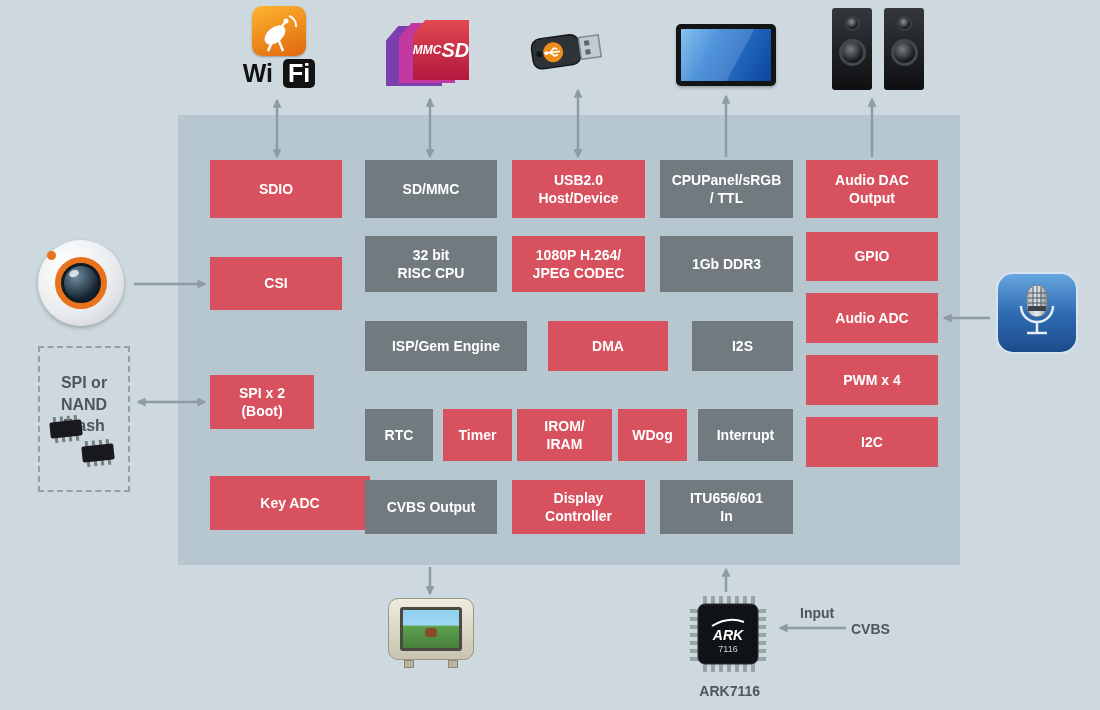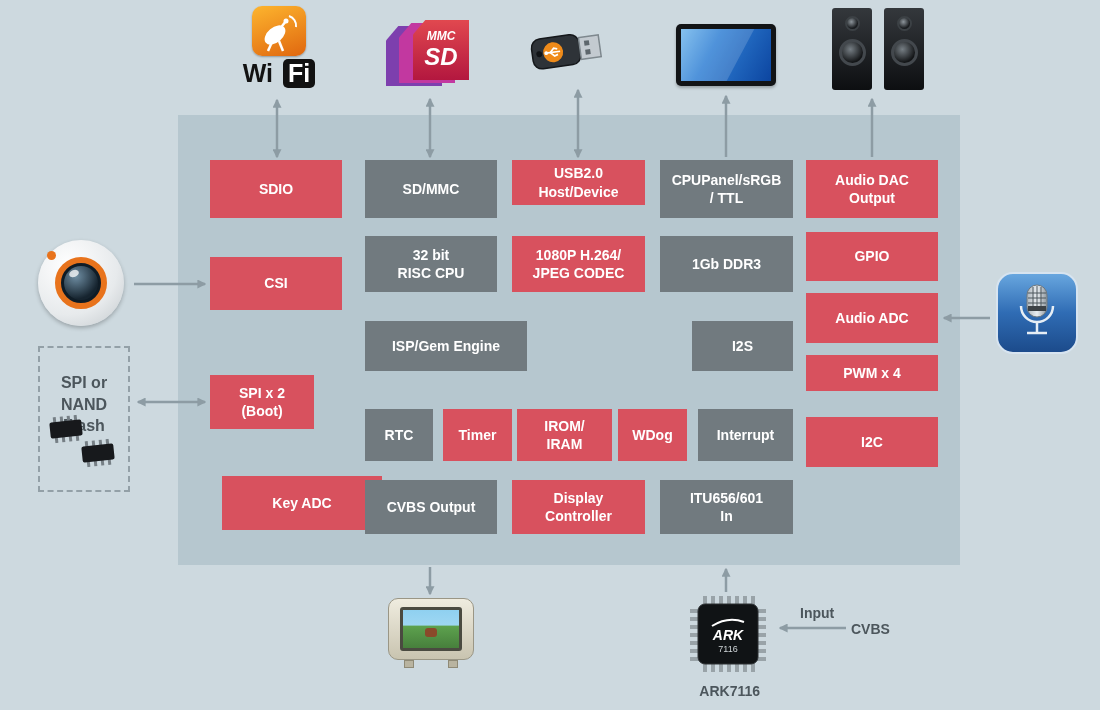--- a/index.html
+++ b/index.html
@@ -20,24 +20,24 @@
   .wifi-dish{width:54px;height:50px;margin:0 auto;border-radius:10px;
              background:linear-gradient(160deg,#fdb52e,#e0670f);box-shadow:0 1px 2px rgba(0,0,0,.3)}
   .wifi-logo{display:flex;justify-content:center;align-items:center;margin-top:3px;
              font-size:25px;font-weight:bold;color:#121212}
   .wifi-fi{background:#121212;color:#fff;border-radius:5px;padding:0 5px;margin-left:10px;line-height:1.15}
 
   
   .card{position:absolute;width:56px;height:60px;clip-path:polygon(22% 0,100% 0,100% 100%,0 100%,0 24%)}
   .c1{left:0;top:6px;background:#7d3fae}
   .c2{left:13px;top:3px;background:#c238a0}
-  .c3{left:27px;top:0;background:linear-gradient(180deg,#e1484f,#b3173f);display:flex;flex-direction:column;
+  .c3{left:27px;top:0;background:linear-gradient(180deg,#e1484f,#b3173f);display:flex;
       align-items:center;justify-content:center;color:#fff;font-weight:bold;font-style:italic}
   .mmc-t{font-size:12px}
-  .sd-t{font-size:24px}
+  .sd-t{font-size:20px}
 
   
   .tv-frame{width:100px;height:62px;background:#121416;border-radius:5px;padding:5px;box-shadow:0 2px 3px rgba(0,0,0,.25)}
   .tv-screen{width:100%;height:100%;background:linear-gradient(118deg,#6fb6ec 0%,#2f7fd4 35%,#0c45a0 100%);
              position:relative;overflow:hidden}
   .tv-screen::after{content:"";position:absolute;left:-30%;top:-60%;width:90%;height:220%;
              background:rgba(255,255,255,.16);transform:rotate(28deg)}
 
   
   .spk{width:40px;height:82px;background:linear-gradient(180deg,#34383c,#0d0f11);border-radius:3px;
@@ -76,48 +76,49 @@
 <body>
 
 <div id="canvas">
 
   <div id="panel"></div>
 
   <div class="block red" style="left:210px;top:160px;width:132px;height:58px">SDIO</div>
   <div class="block red" style="left:210px;top:257px;width:132px;height:53px">CSI</div>
   <div class="block red" style="left:210px;top:375px;width:104px;height:54px">SPI x 2
 (Boot)</div>
-  <div class="block red" style="left:222px;top:476px;width:160px;height:54px">Key ADC</div>
+  <div class="block red" style="left:210px;top:476px;width:160px;height:54px">Key ADC</div>
 
   <div class="block gray" style="left:365px;top:160px;width:132px;height:58px">SD/MMC</div>
-  <div class="block red" style="left:512px;top:160px;width:133px;height:45px">USB2.0
+  <div class="block red" style="left:512px;top:160px;width:133px;height:58px">USB2.0
 Host/Device</div>
   <div class="block gray" style="left:660px;top:160px;width:133px;height:58px">CPUPanel/sRGB
 / TTL</div>
   <div class="block red" style="left:806px;top:160px;width:132px;height:58px">Audio DAC
 Output</div>
 
   <div class="block gray" style="left:365px;top:236px;width:132px;height:56px">32 bit
 RISC CPU</div>
   <div class="block red" style="left:512px;top:236px;width:133px;height:56px">1080P H.264/
 JPEG CODEC</div>
   <div class="block gray" style="left:660px;top:236px;width:133px;height:56px">1Gb DDR3</div>
   <div class="block red" style="left:806px;top:232px;width:132px;height:49px">GPIO</div>
 
   <div class="block gray" style="left:365px;top:321px;width:162px;height:50px">ISP/Gem Engine</div>
+  <div class="block red" style="left:548px;top:321px;width:120px;height:50px">DMA</div>
   <div class="block gray" style="left:692px;top:321px;width:101px;height:50px">I2S</div>
   <div class="block red" style="left:806px;top:293px;width:132px;height:50px">Audio ADC</div>
 
   <div class="block gray" style="left:365px;top:409px;width:68px;height:52px">RTC</div>
   <div class="block red" style="left:443px;top:409px;width:69px;height:52px">Timer</div>
   <div class="block red" style="left:517px;top:409px;width:95px;height:52px">IROM/
 IRAM</div>
   <div class="block red" style="left:618px;top:409px;width:69px;height:52px">WDog</div>
   <div class="block gray" style="left:698px;top:409px;width:95px;height:52px">Interrupt</div>
-  <div class="block red" style="left:806px;top:355px;width:132px;height:36px">PWM x 4</div>
+  <div class="block red" style="left:806px;top:355px;width:132px;height:50px">PWM x 4</div>
   <div class="block red" style="left:806px;top:417px;width:132px;height:50px">I2C</div>
 
   <div class="block gray" style="left:365px;top:480px;width:132px;height:54px">CVBS Output</div>
   <div class="block red" style="left:512px;top:480px;width:133px;height:54px">Display
 Controller</div>
   <div class="block gray" style="left:660px;top:480px;width:133px;height:54px">ITU656/601
 In</div>
 
   <div class="icon" style="left:236px;top:6px;width:86px;height:88px">
     <div class="wifi-dish">

